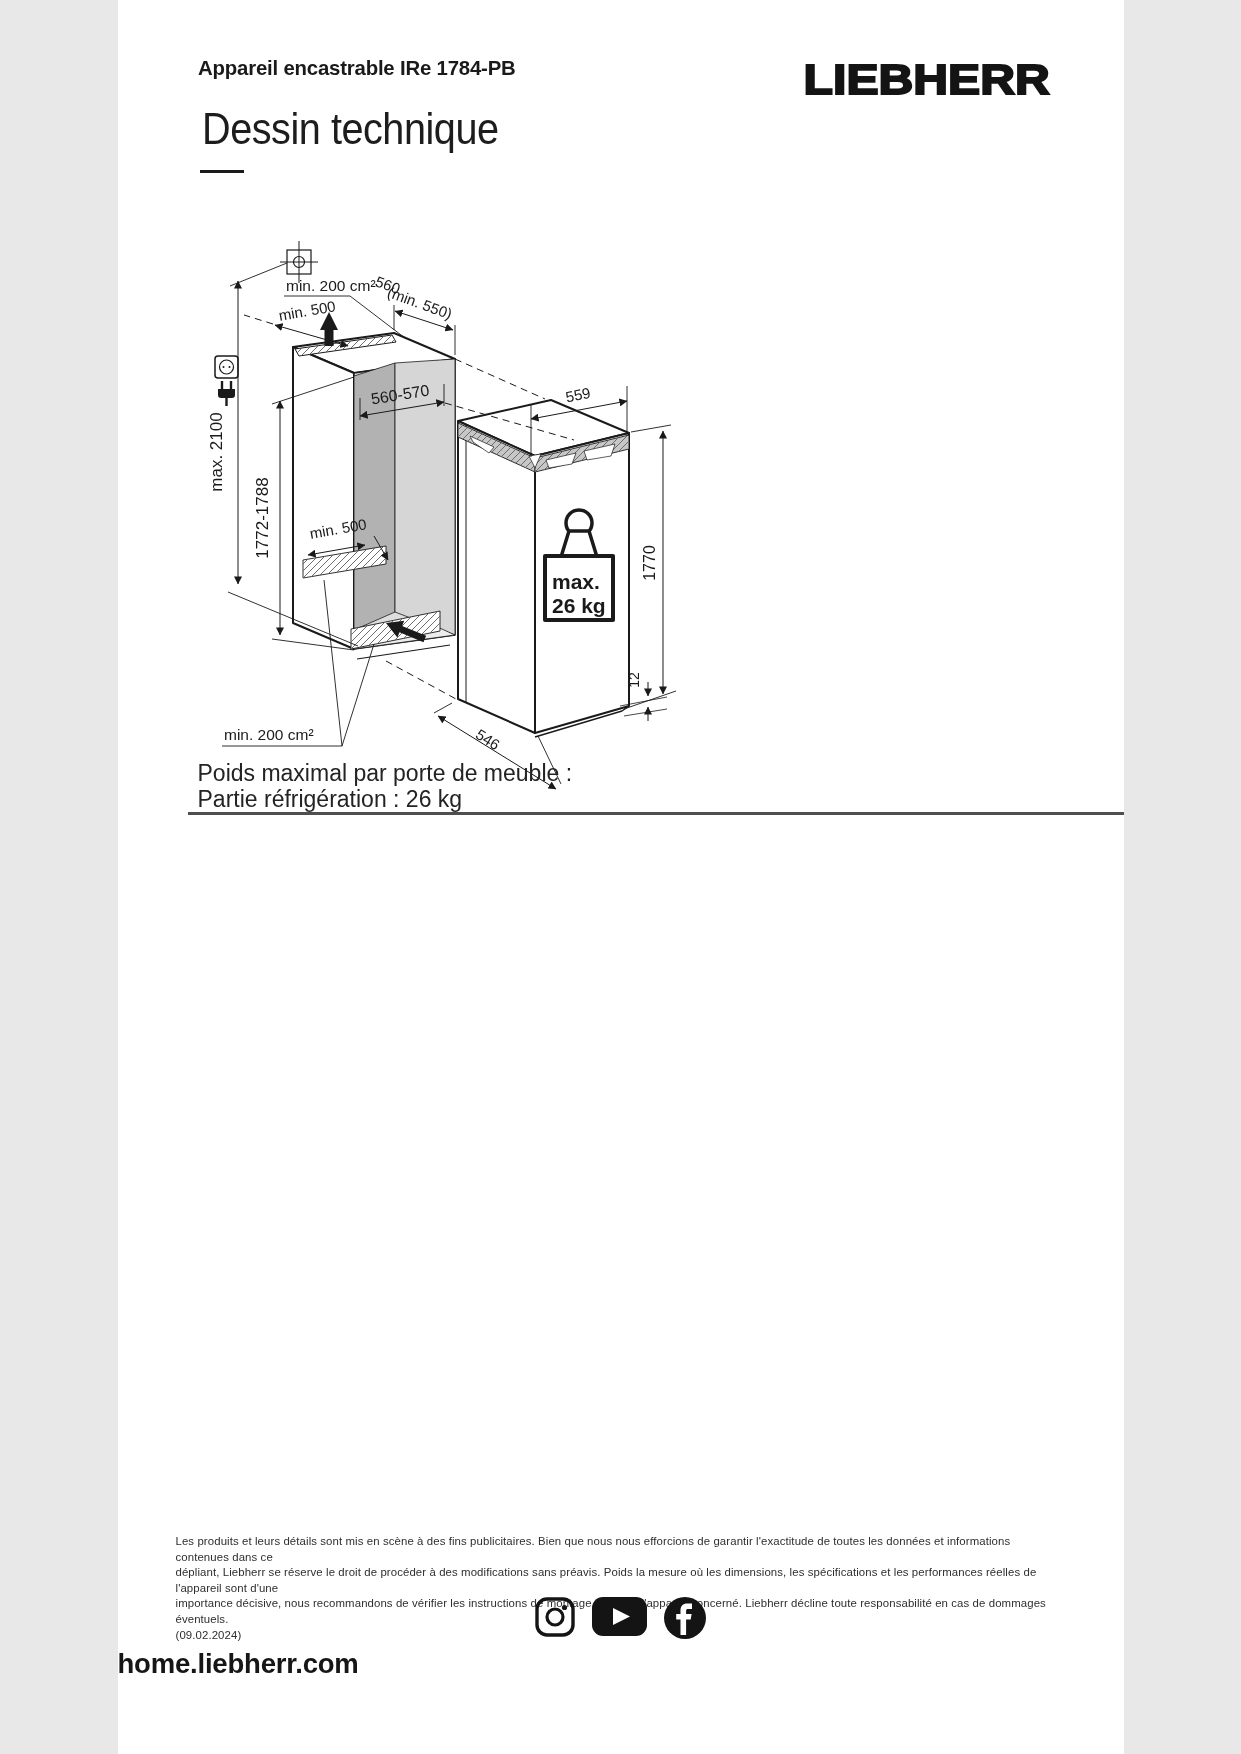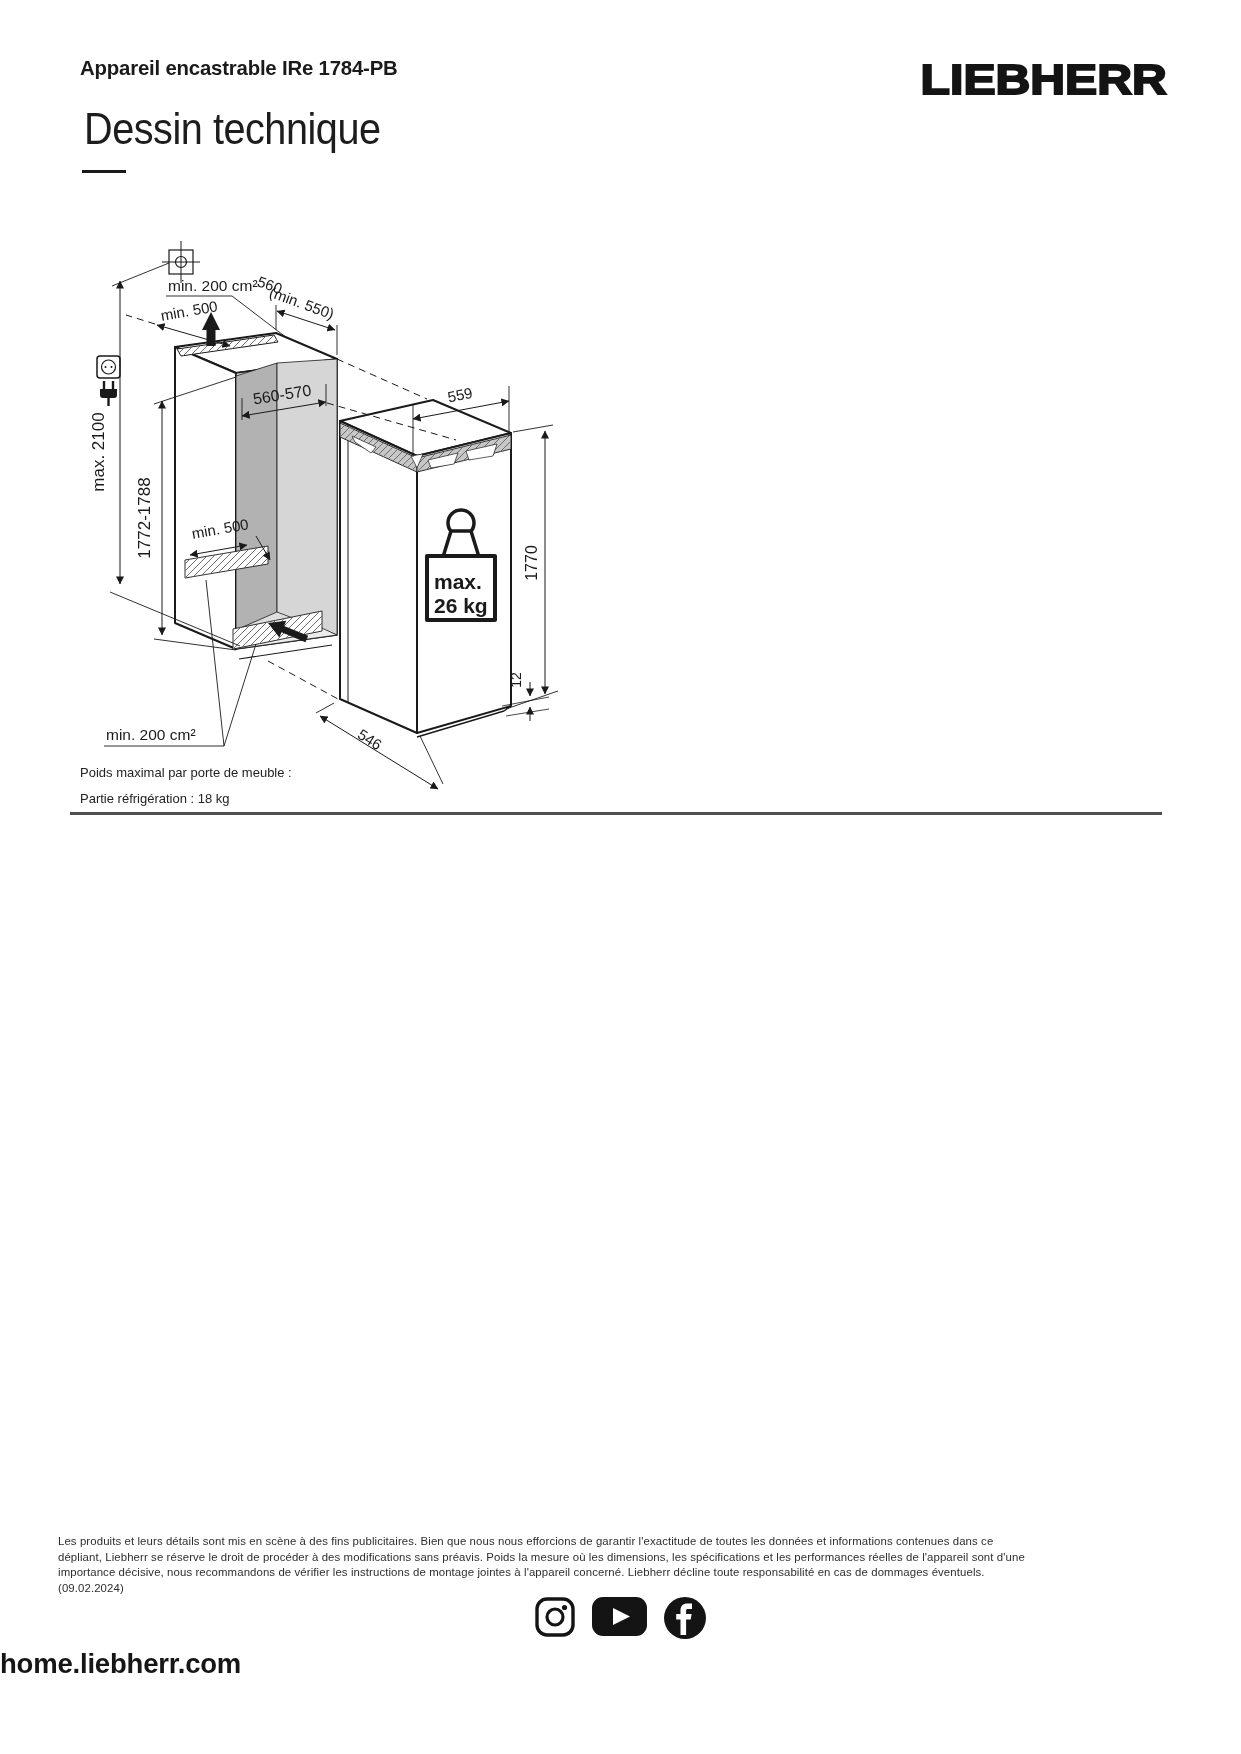--- a/index.html
+++ b/index.html
@@ -1,28 +1,28 @@
 <!DOCTYPE html>
 <html><head>
 <meta charset="utf-8">
 <style>
   html,body{margin:0;padding:0;background:#e8e8e8;}
-  .page{position:relative;width:1241px;height:1754px;background:#fff;
+  .page{position:relative;width:1006px;height:1754px;background:#fff;
         font-family:"Liberation Sans",sans-serif;color:#1a1a1a;overflow:hidden;margin:0 auto;}
   .product-line{position:absolute;left:80px;top:56px;font-size:21px;font-weight:bold;
         letter-spacing:-.2px;transform:scaleX(.97);transform-origin:left;white-space:nowrap;}
   .page-title{position:absolute;left:84px;top:104px;font-size:44px;font-weight:400;
         letter-spacing:-.5px;transform:scaleX(.9);transform-origin:left;white-space:nowrap;color:#1d1d1d;}
   .title-underline{position:absolute;left:82px;top:170px;width:44px;height:3px;background:#1a1a1a;}
   .brand-logo{position:absolute;right:74px;top:55px;font-size:43px;font-weight:700;
         transform:scaleX(1.12);transform-origin:right;letter-spacing:0;
         -webkit-text-stroke:2px #141414;color:#141414;white-space:nowrap;}
   .drawing-svg{position:absolute;left:0;top:0;}
   svg text{font-family:"Liberation Sans",sans-serif;fill:#1a1a1a;}
-  .caption{position:absolute;left:80px;top:760px;font-size:13px;line-height:26px;color:#232323;}
+  .caption{position:absolute;left:80px;top:760px;font-size:23px;line-height:26px;color:#232323;}
   .rule{position:absolute;left:70px;top:812px;width:1092px;height:3px;background:#4f4f4f;}
   .disclaimer{position:absolute;left:58px;right:58px;top:1534px;
         font-size:11.4px;line-height:15.6px;color:#2e2e2e;letter-spacing:.1px;}
   .social-row{position:absolute;left:0;right:0;top:1597px;display:flex;justify-content:center;
         align-items:center;gap:17px;}
   .social-btn{width:auto;height:40px;display:block;cursor:pointer;background:none;border:none;padding:0;}
   .website{position:absolute;left:0;right:0;top:1648px;font-size:27.5px;
         font-weight:bold;letter-spacing:-.2px;color:#161616;}
 </style>
 </head>
@@ -179,21 +179,21 @@
       <text x="150" y="518" font-size="17" transform="rotate(-90 150 518)">1772-1788</text>
       <text x="537" y="563" font-size="16" transform="rotate(-90 537 563)">1770</text>
       <text x="521" y="680" font-size="14" transform="rotate(-90 521 680)">12</text>
       <text x="367" y="744" transform="rotate(32 367 744)">546</text>
       <text x="106" y="740" font-size="15.5" text-anchor="start">min. 200 cm²</text>
     </g>
   </svg>
 
   <div class="caption">
     <div>Poids maximal par porte de meuble :</div>
-    <div>Partie réfrigération : 18 kg</div>
+    <div>Partie réfrigération : 26 kg</div>
   </div>
 
   <div class="rule"></div>
 
   <div class="disclaimer">
     <div>Les produits et leurs détails sont mis en scène à des fins publicitaires. Bien que nous nous efforcions de garantir l'exactitude de toutes les données et informations contenues dans ce</div>
     <div>dépliant, Liebherr se réserve le droit de procéder à des modifications sans préavis. Poids la mesure où les dimensions, les spécifications et les performances réelles de l'appareil sont d'une</div>
     <div>importance décisive, nous recommandons de vérifier les instructions de montage jointes à l'appareil concerné. Liebherr décline toute responsabilité en cas de dommages éventuels.</div>
     <div>(09.02.2024)</div>
   </div>

